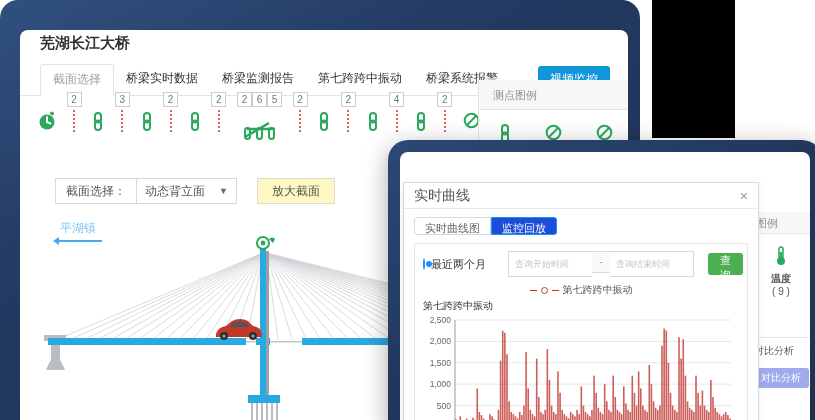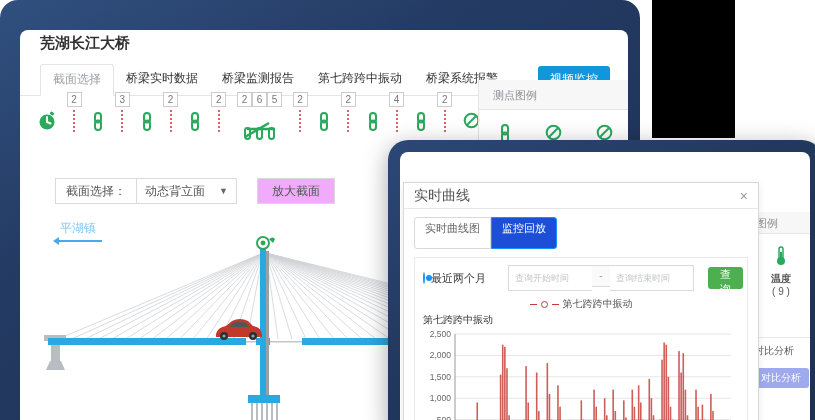--- a/index.html
+++ b/index.html
@@ -46,40 +46,40 @@
   #w1-legend-icons { display:flex; gap:34px; padding:14px 0 0 20px; }
 
   
   #section-bar { position:absolute; left:35px; top:148px; display:flex; gap:20px; }
   .section-select { display:flex; border:1px solid #d9d9d9; height:26px; align-items:center; }
   .section-label { font-size:12px; color:#555; padding:0 10px; border-right:1px solid #d9d9d9;
                    height:100%; display:flex; align-items:center; background:#fff; }
   .select-box { display:flex; align-items:center; gap:14px; padding:0 8px; font-size:12px;
                 color:#555; cursor:pointer; }
   .caret { font-size:9px; color:#666; }
-  .zoom-btn { border:1px solid #d9d9d9; background:#f0abfc; font-size:12px; color:#555;
+  .zoom-btn { border:1px solid #d9d9d9; background:#fef9c3; font-size:12px; color:#555;
               padding:0 14px; height:26px; cursor:pointer; }
 
   .side-label { position:absolute; left:40px; top:190px; color:#7ec8f8; font-size:12px; }
   .side-arrow { position:absolute; left:36px; top:210px; width:46px; height:2px; background:#4aa8ef; }
   .side-arrow:before { content:""; position:absolute; left:-7px; top:-3px;
                        border:4px solid transparent; border-right:6px solid #4aa8ef; }
 
   #bridge-svg { position:absolute; left:0; top:205px; }
 
   
   #dialog { position:absolute; left:3px; top:30px; width:356px; height:280px;
             background:#fff; border:1px solid #d9d9d9; box-shadow:0 2px 8px rgba(0,0,0,.08); z-index:5; }
   .dialog-header { height:26px; border-bottom:1px solid #e8e8e8; display:flex; align-items:center;
                    padding:0 10px; }
   .dialog-title { font-size:14px; color:#555; }
   .dialog-close { margin-left:auto; font-size:14px; color:#999; background:none; border:none; cursor:pointer; }
   .dialog-body { padding:8px 10px; }
   .dlg-tabs { display:flex; }
-  .dlg-tab { font-size:11px; height:32px; padding:0 10px; border:1px solid #d9d9d9; background:#fff;
+  .dlg-tab { font-size:11px; height:18px; padding:0 10px; border:1px solid #d9d9d9; background:#fff;
              color:#666; cursor:pointer; line-height:20px; }
   .dlg-tab:first-child { border-radius:3px 0 0 3px; }
   .dlg-tab.active { background:#1d4ed8; border-color:#1890ff; color:#fff; border-radius:0 3px 3px 0; }
   .query-panel { border:1px solid #e8e8e8; margin-top:8px; padding:7px 8px 0; height:218px; }
   .query-row { display:flex; align-items:center; }
   .radio { width:12px; height:12px; border:1px solid #1890ff; border-radius:50%; position:relative; cursor:pointer; }
   .radio:after { content:""; position:absolute; left:2px; top:2px; width:6px; height:6px;
                  border-radius:50%; background:#1890ff; }
   .radio-label { font-size:11px; color:#333; margin:0 10px 0 6px; white-space:nowrap; }
   .date-group { display:flex; margin-left:12px; }

